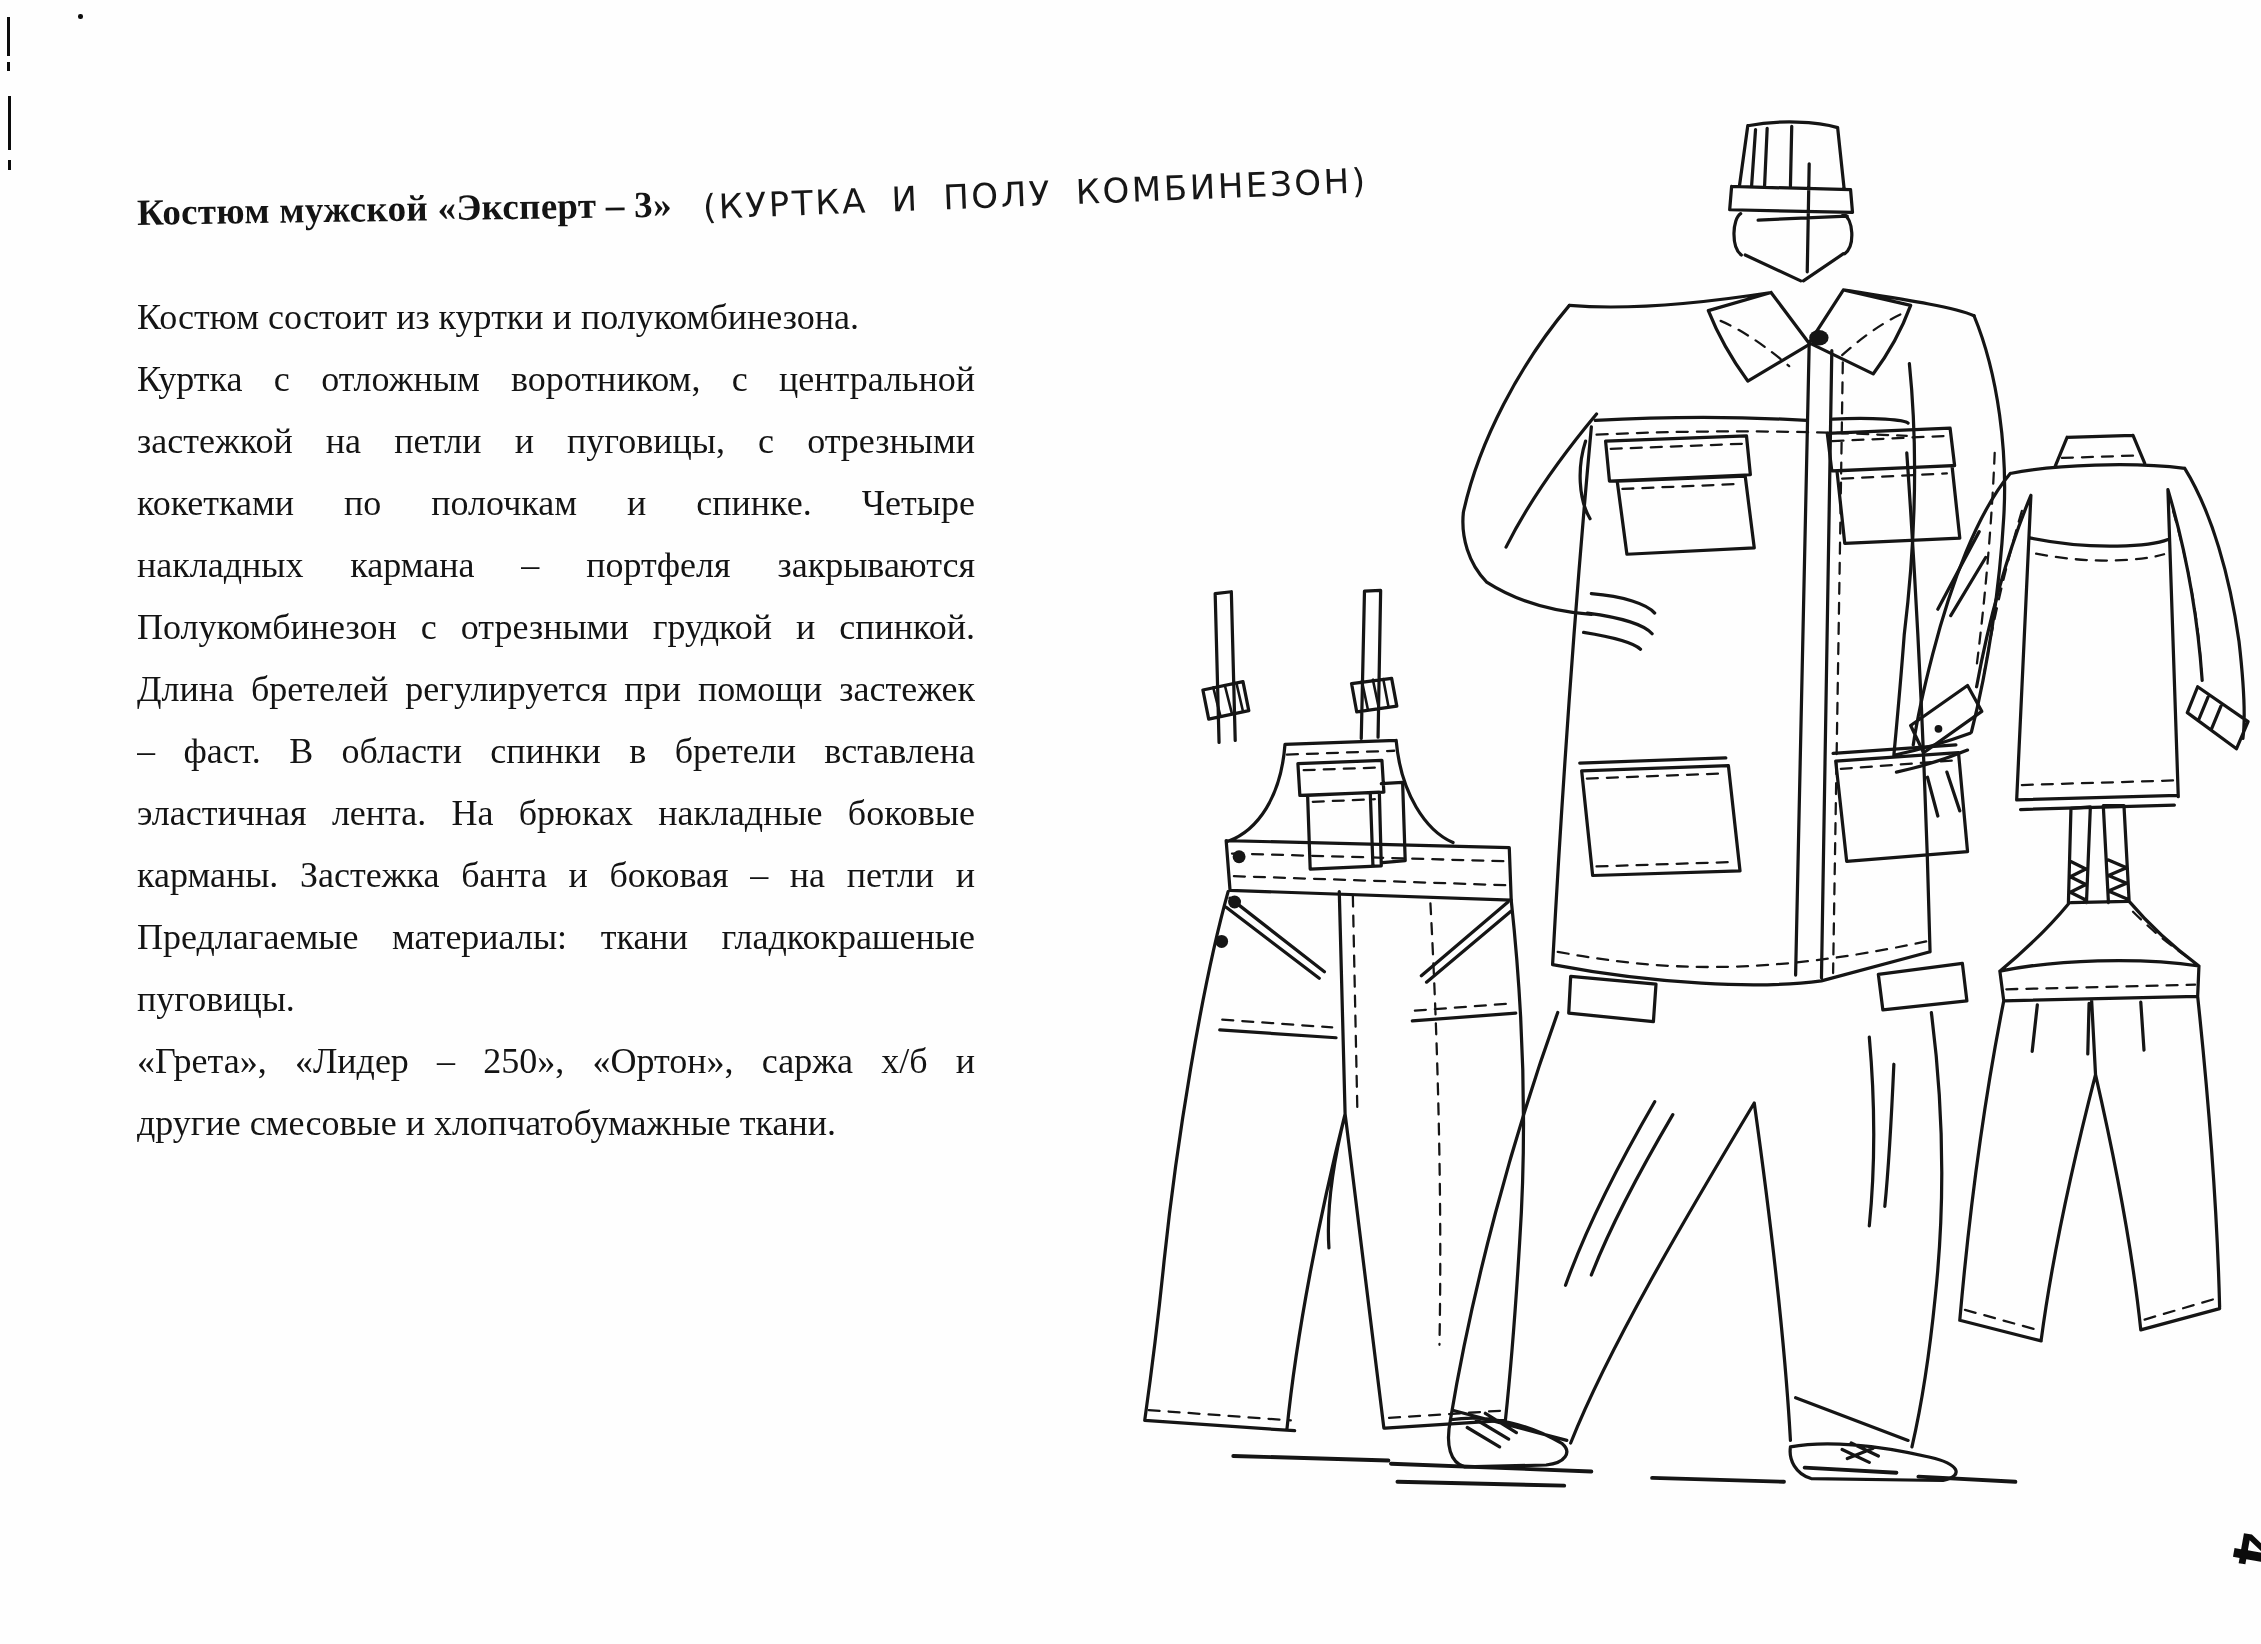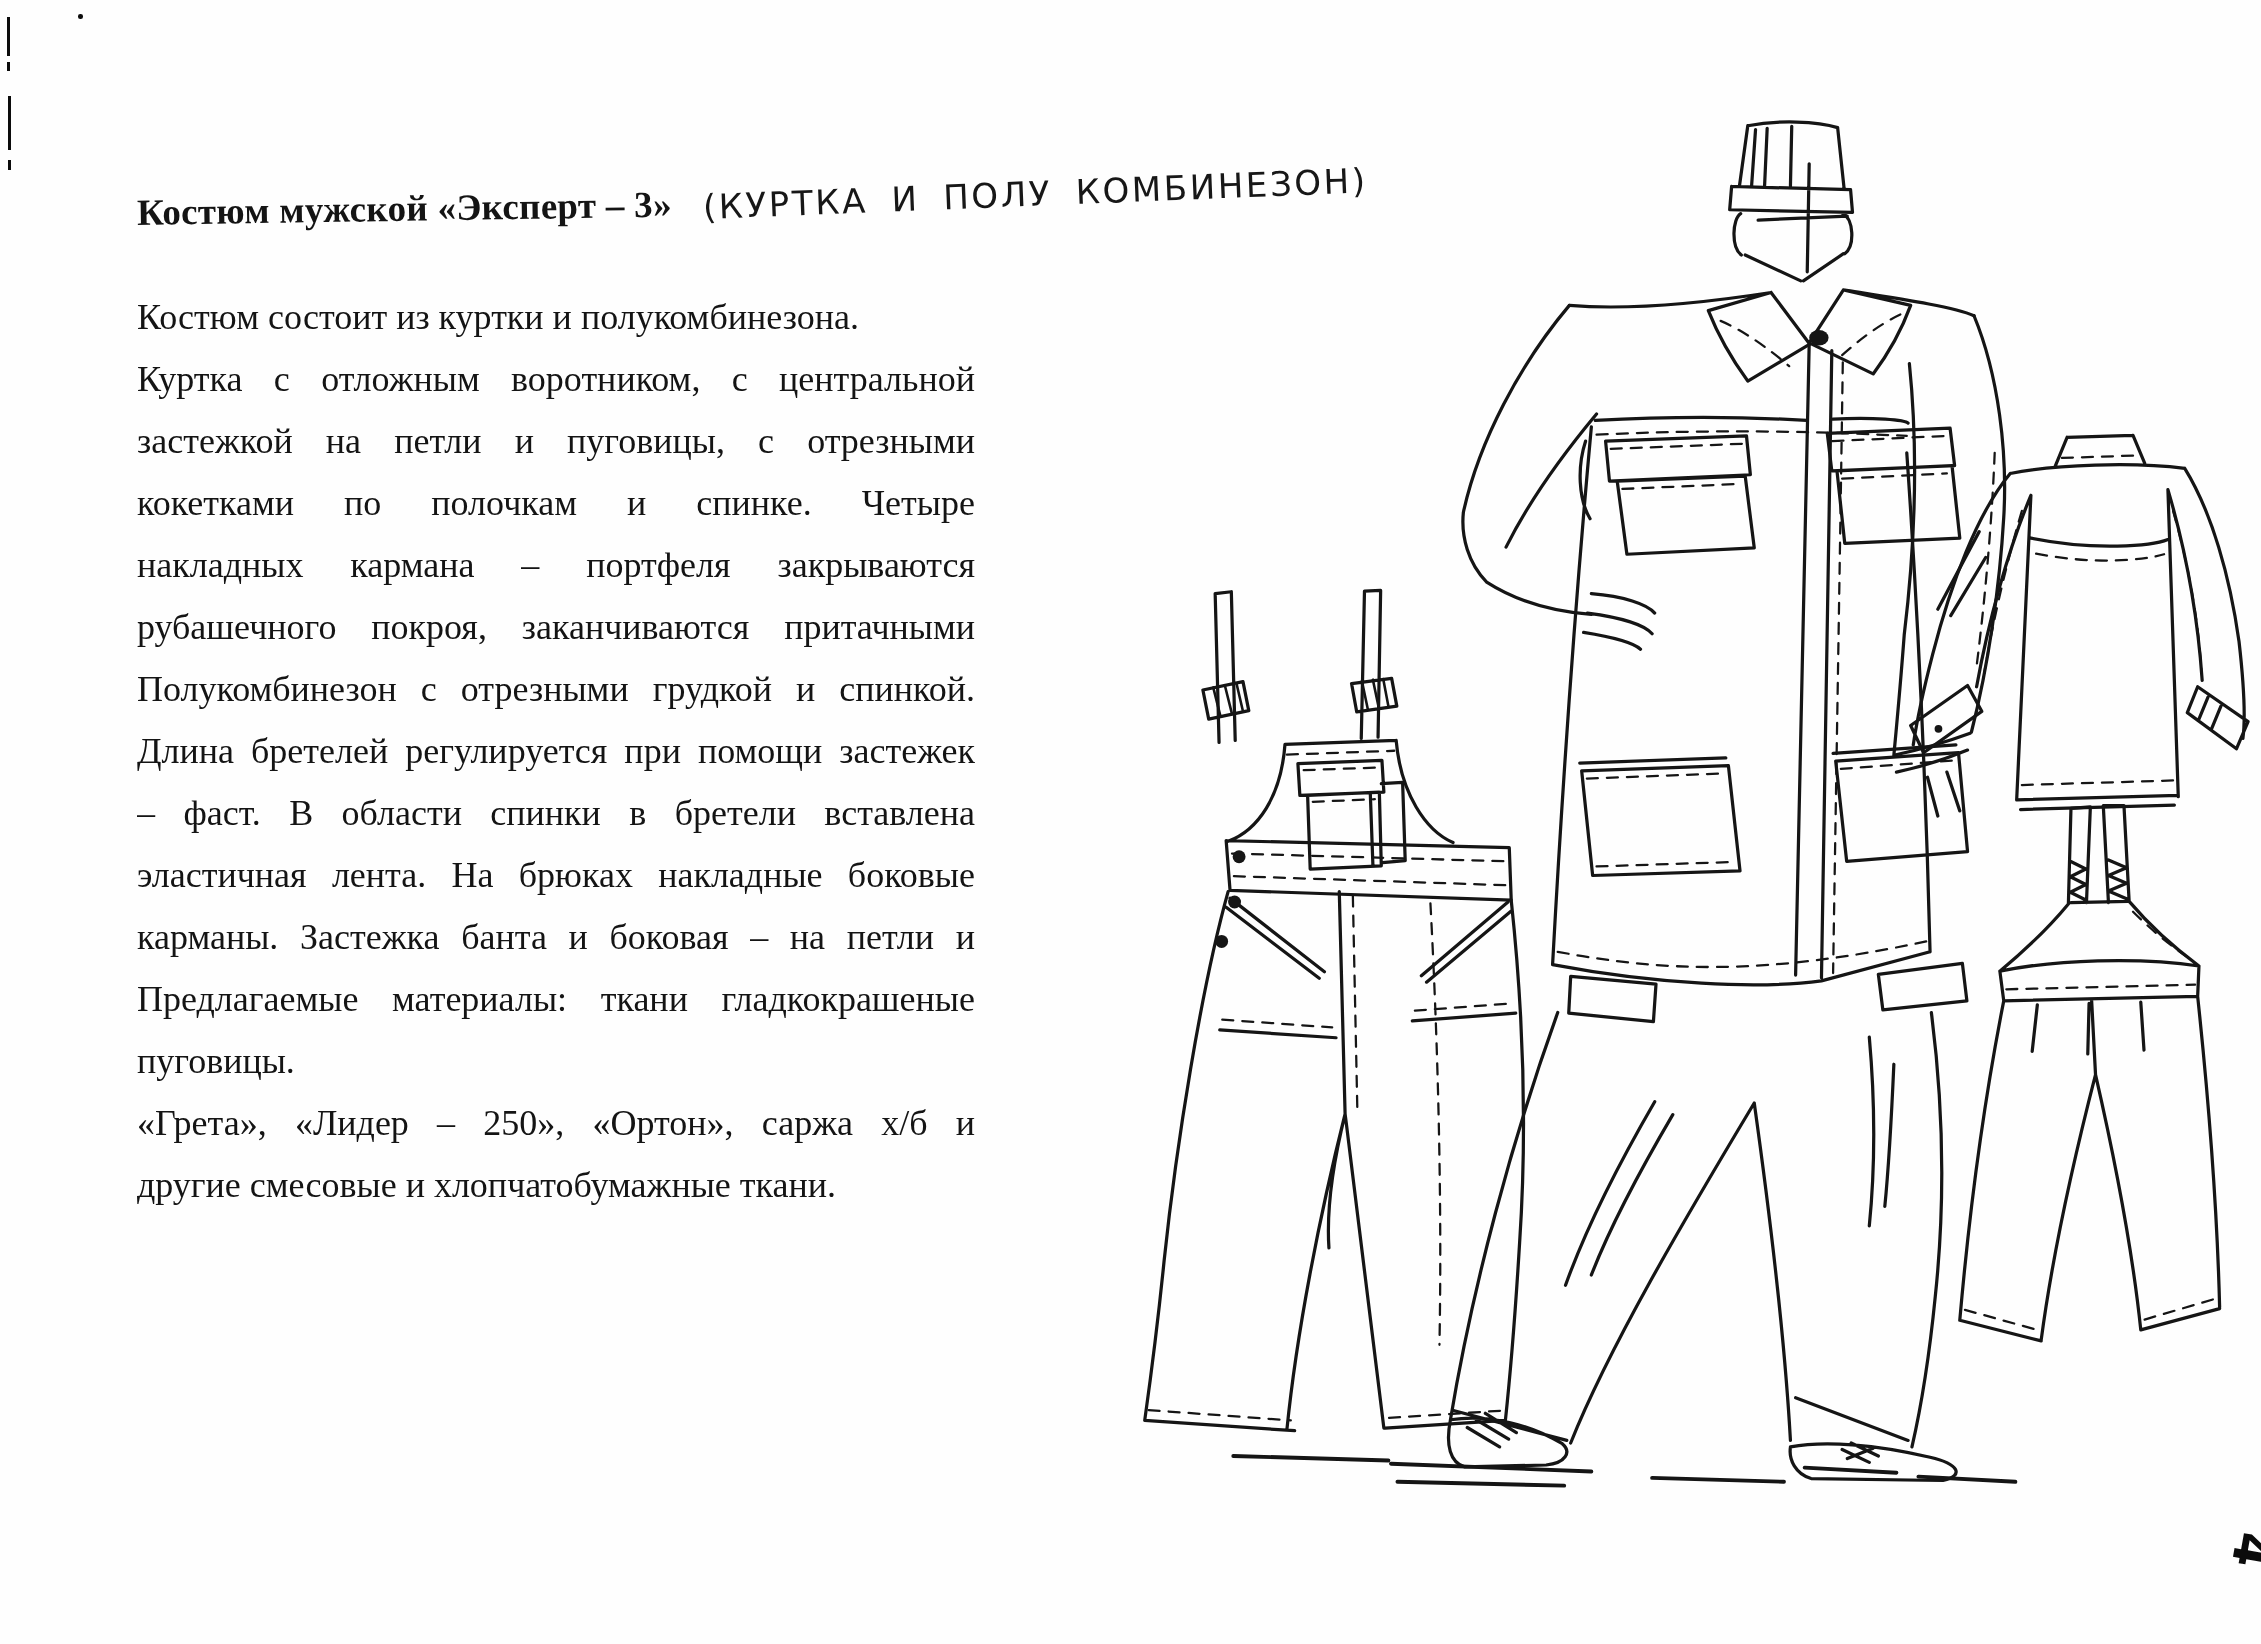--- a/index.html
+++ b/index.html
@@ -57,21 +57,20 @@
   <div class="title-row">
     <span class="t-printed">Костюм мужской «Эксперт – 3»</span><span class="t-hand">(КУРТКА И ПОЛУ КОМБИНЕЗОН)</span>
   </div>
 
   <div class="textcol">
     <div class="ln"><span class="b"></span><span>Костюм состоит из куртки и полукомбинезона.</span></div>
     <div class="ln j"><span class="b">Куртка</span><span> с отложным воротником, с центральной</span></div>
     <div class="ln j"><span class="b"></span><span>застежкой на петли и пуговицы, с отрезными</span></div>
     <div class="ln j"><span class="b"></span><span>кокетками по полочкам и спинке. Четыре</span></div>
     <div class="ln j"><span class="b"></span><span>накладных кармана – портфеля закрываются</span></div>
-    <div class="ln j"><span class="b"></span><span>рубашечного покроя, заканчиваются притачными</span></div>
     <div class="ln j"><span class="b">Полукомбинезон</span><span> с отрезными грудкой и спинкой.</span></div>
     <div class="ln j"><span class="b"></span><span>Длина бретелей регулируется при помощи застежек</span></div>
     <div class="ln j"><span class="b"></span><span>– фаст. В области спинки в бретели вставлена</span></div>
     <div class="ln j"><span class="b"></span><span>эластичная лента. На брюках накладные боковые</span></div>
     <div class="ln j"><span class="b"></span><span>карманы. Застежка банта и боковая – на петли и</span></div>
     <div class="ln j"><span class="b">Предлагаемые материалы:</span><span> ткани гладкокрашеные</span></div>
     <div class="ln"><span class="b"></span><span>пуговицы.</span></div>
     <div class="ln j"><span class="b"></span><span>«Грета», «Лидер – 250», «Ортон», саржа х/б и</span></div>
     <div class="ln"><span class="b"></span><span>другие смесовые и хлопчатобумажные ткани.</span></div>
   </div>

